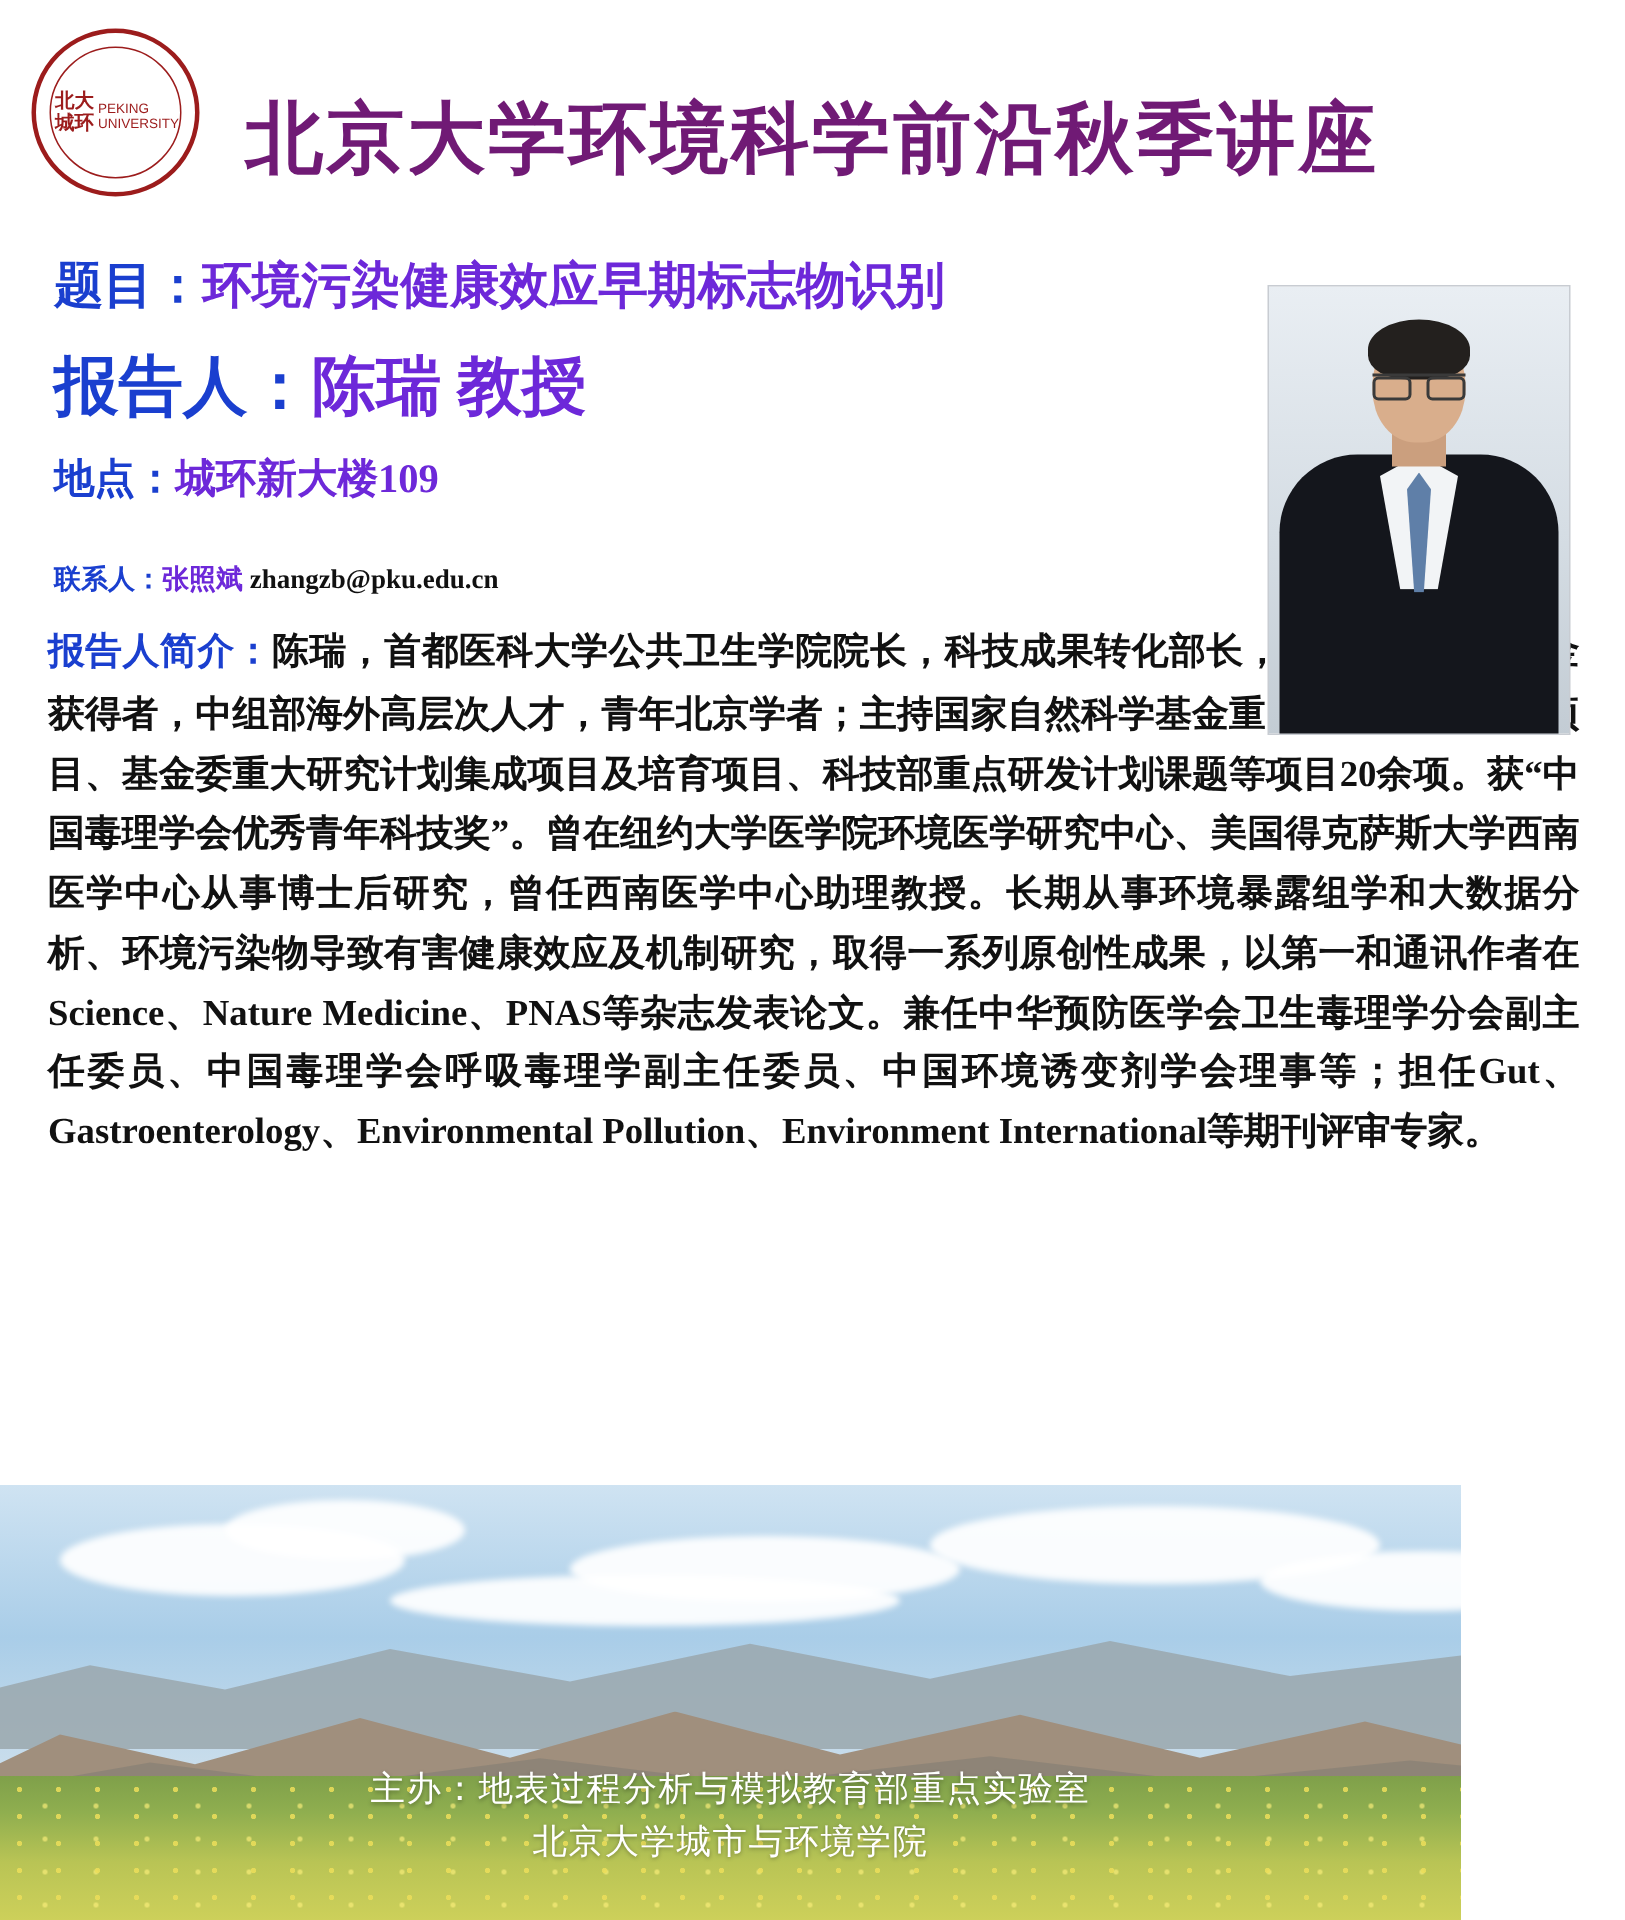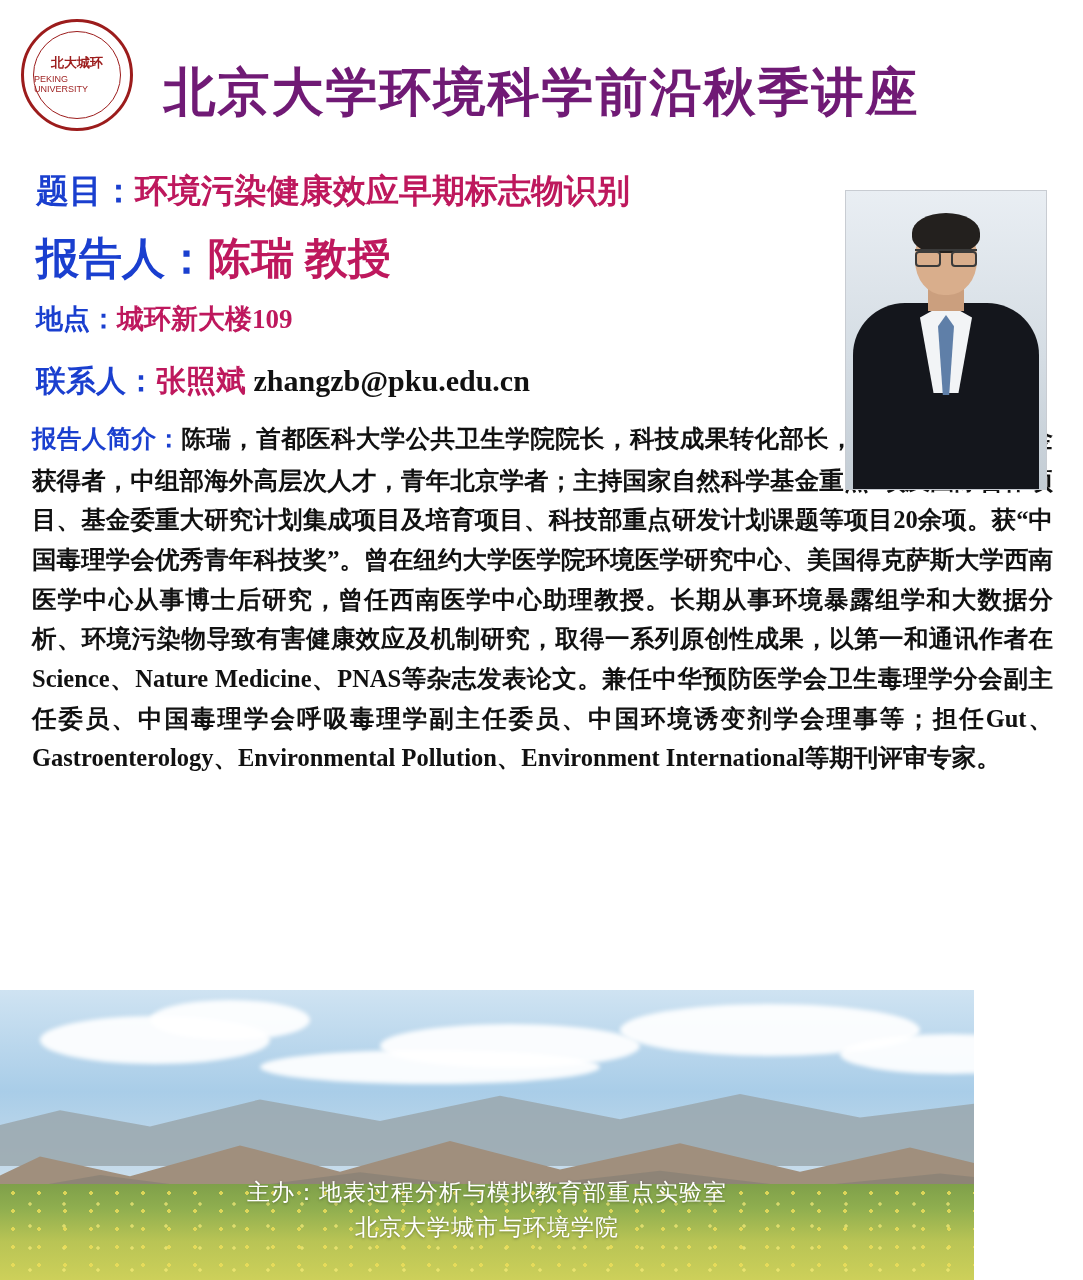--- a/index.html
+++ b/index.html
@@ -68,28 +68,28 @@
   .row {
     display: block;
     margin-bottom: 10px;
     white-space: nowrap;
   }
   .label {
     color: #1a3fcf;
     font-weight: bold;
   }
   .value {
-    color: #be185d;
+    color: #6d28d9;
     font-weight: bold;
   }
   .line-topic { font-size: 33px; line-height: 1.45; }
   .line-speaker { font-size: 43px; line-height: 1.45; margin-top: 12px; }
   .line-time { font-size: 27px; line-height: 1.45; margin-top: 18px; }
   .line-place { font-size: 27px; line-height: 1.45; }
-  .line-contact { font-size: 30px; line-height: 1.45; margin-top: 20px; }
+  .line-contact { font-size: 18px; line-height: 1.45; margin-top: 34px; }
   .line-contact .value { font-weight: bold; }
   .email { font-weight: bold; color: #111111; }
 
   
   .portrait {
     position: absolute;
     right: 36px;
     top: 40px;
     width: 200px;
     height: 298px;
@@ -295,21 +295,21 @@
     background: #fff;
   }
   .seal-inner {
     width: 86px;
     height: 86px;
     border-radius: 50%;
     border: 1.5px solid #9c1c1c;
     display: flex;
     align-items: center;
     justify-content: center;
-    flex-direction: column;
+    flex-direction: row;
   }
   .seal-text {
     color: #9c1c1c;
     font-size: 13px;
     font-weight: bold;
     text-align: center;
     line-height: 1.15;
     font-family: "Liberation Sans", "DejaVu Sans", sans-serif;
   }
   .seal-sub {

